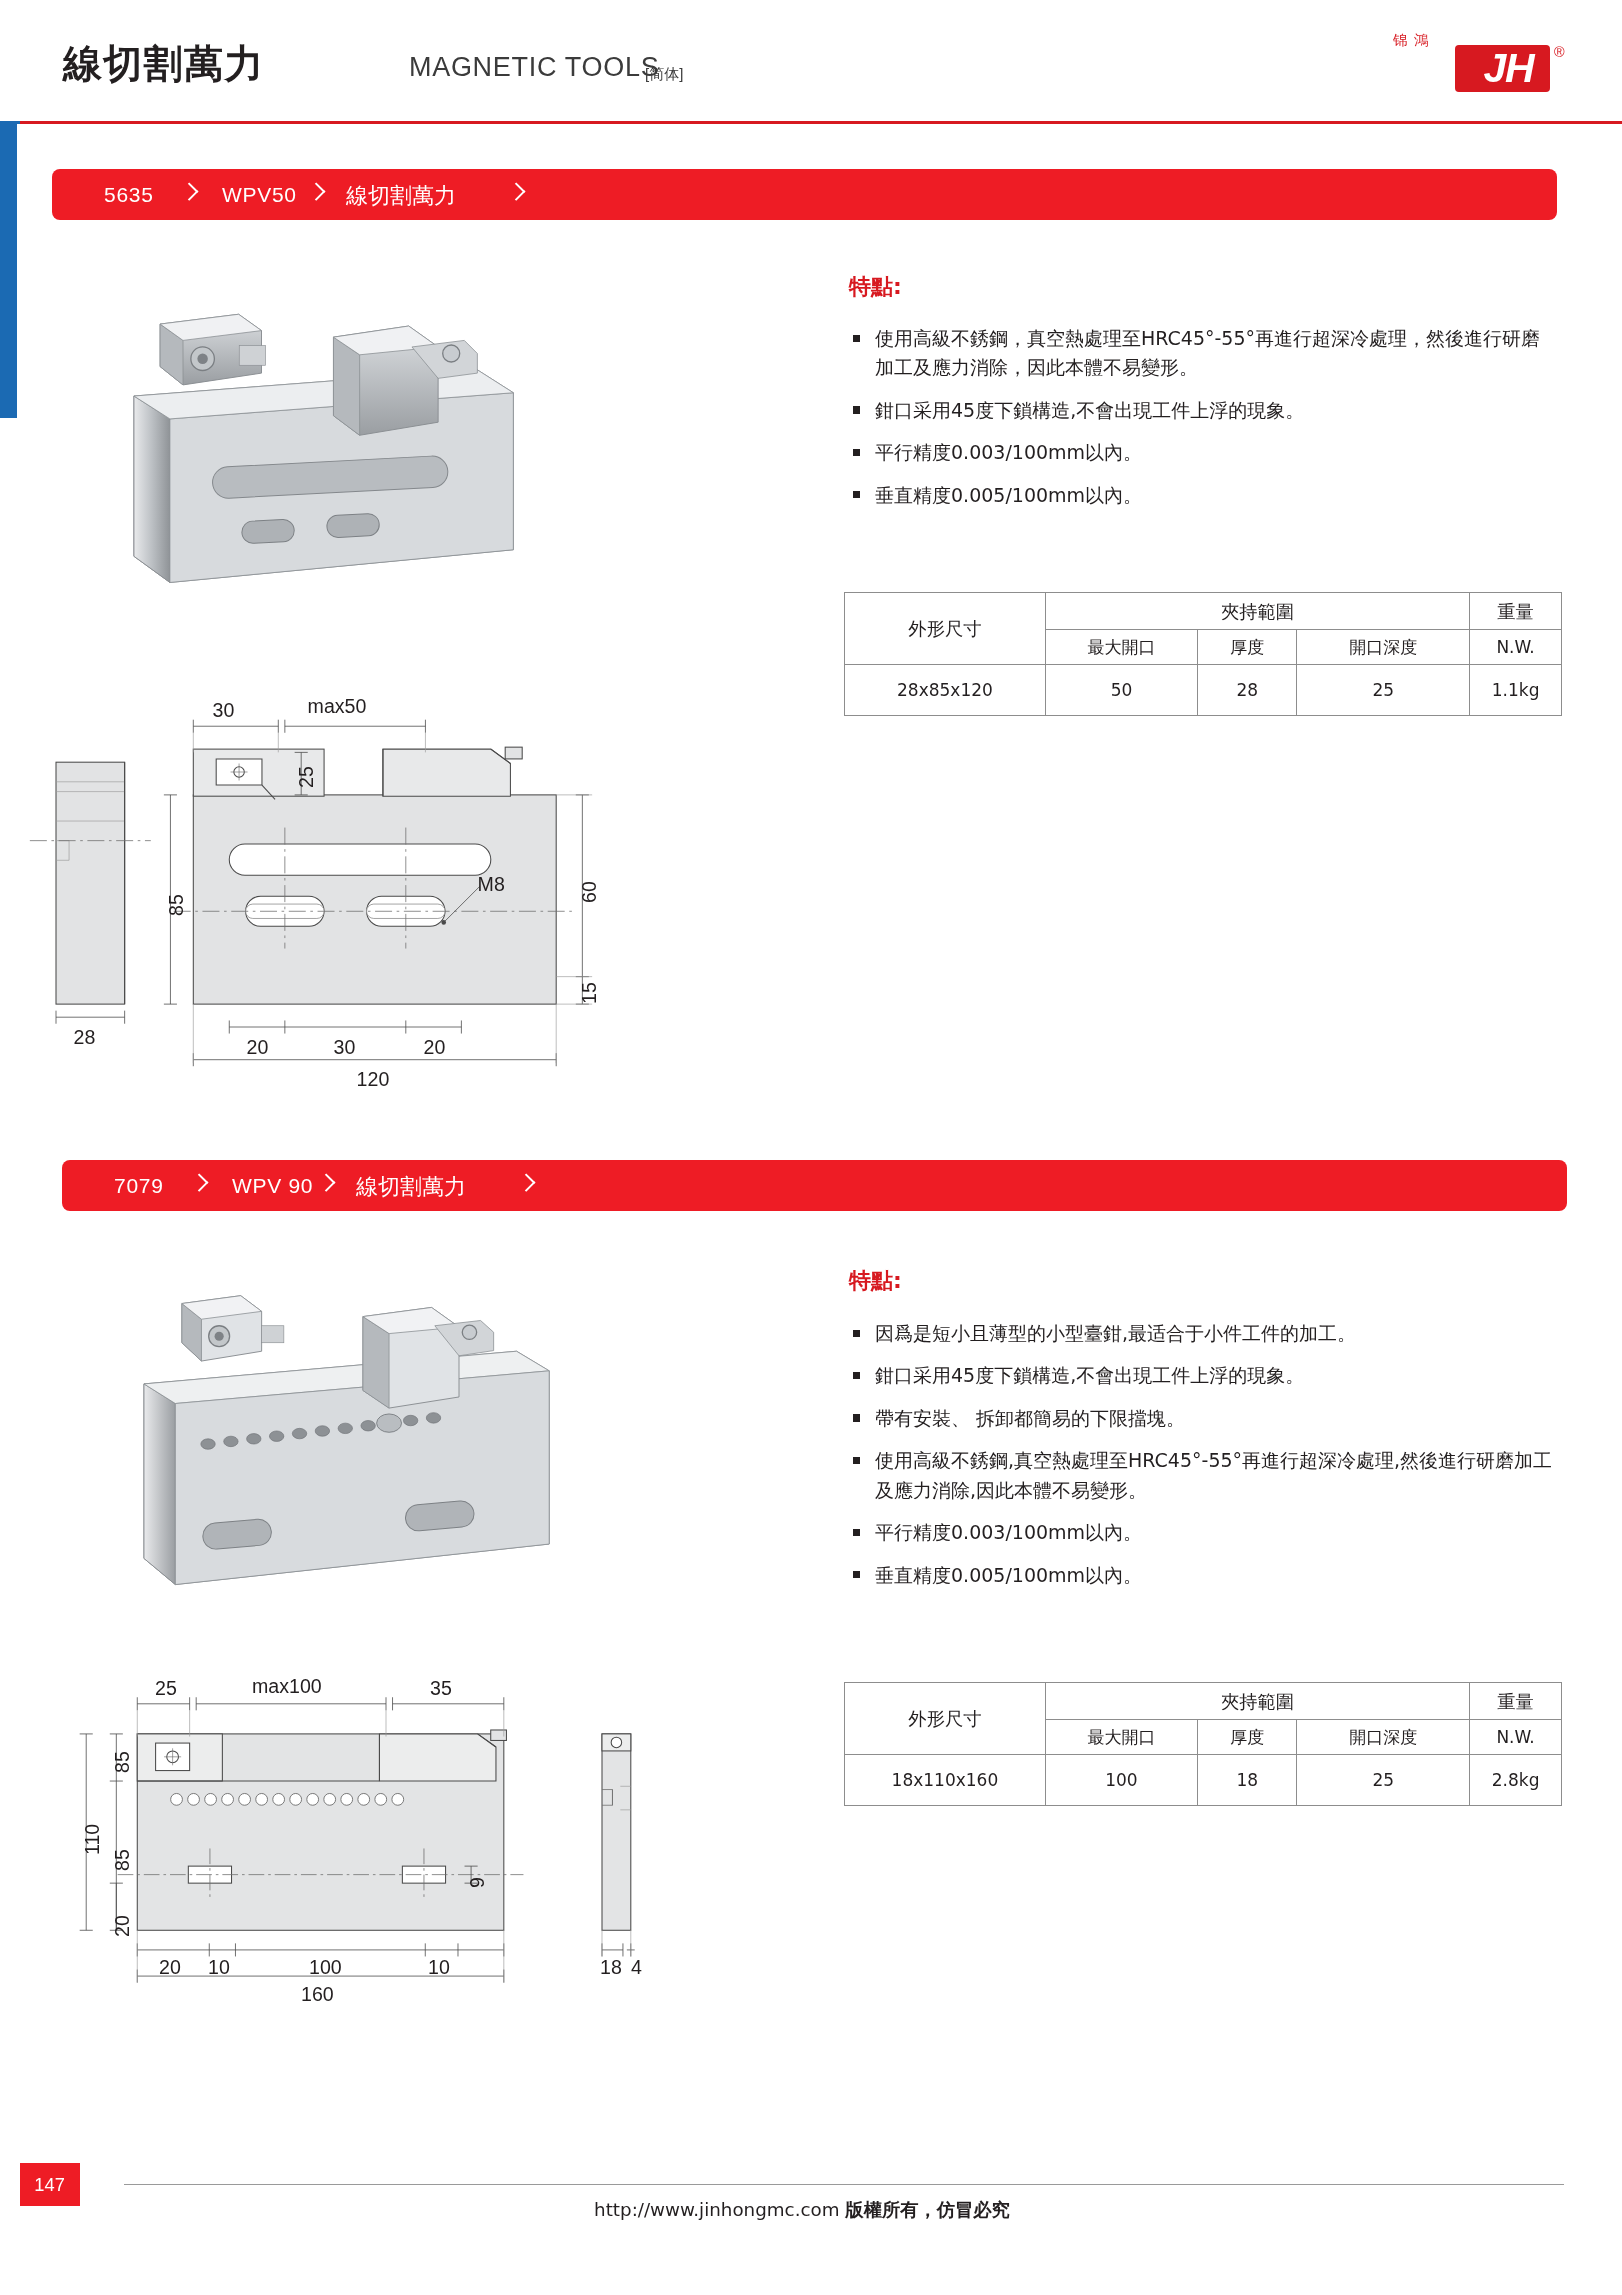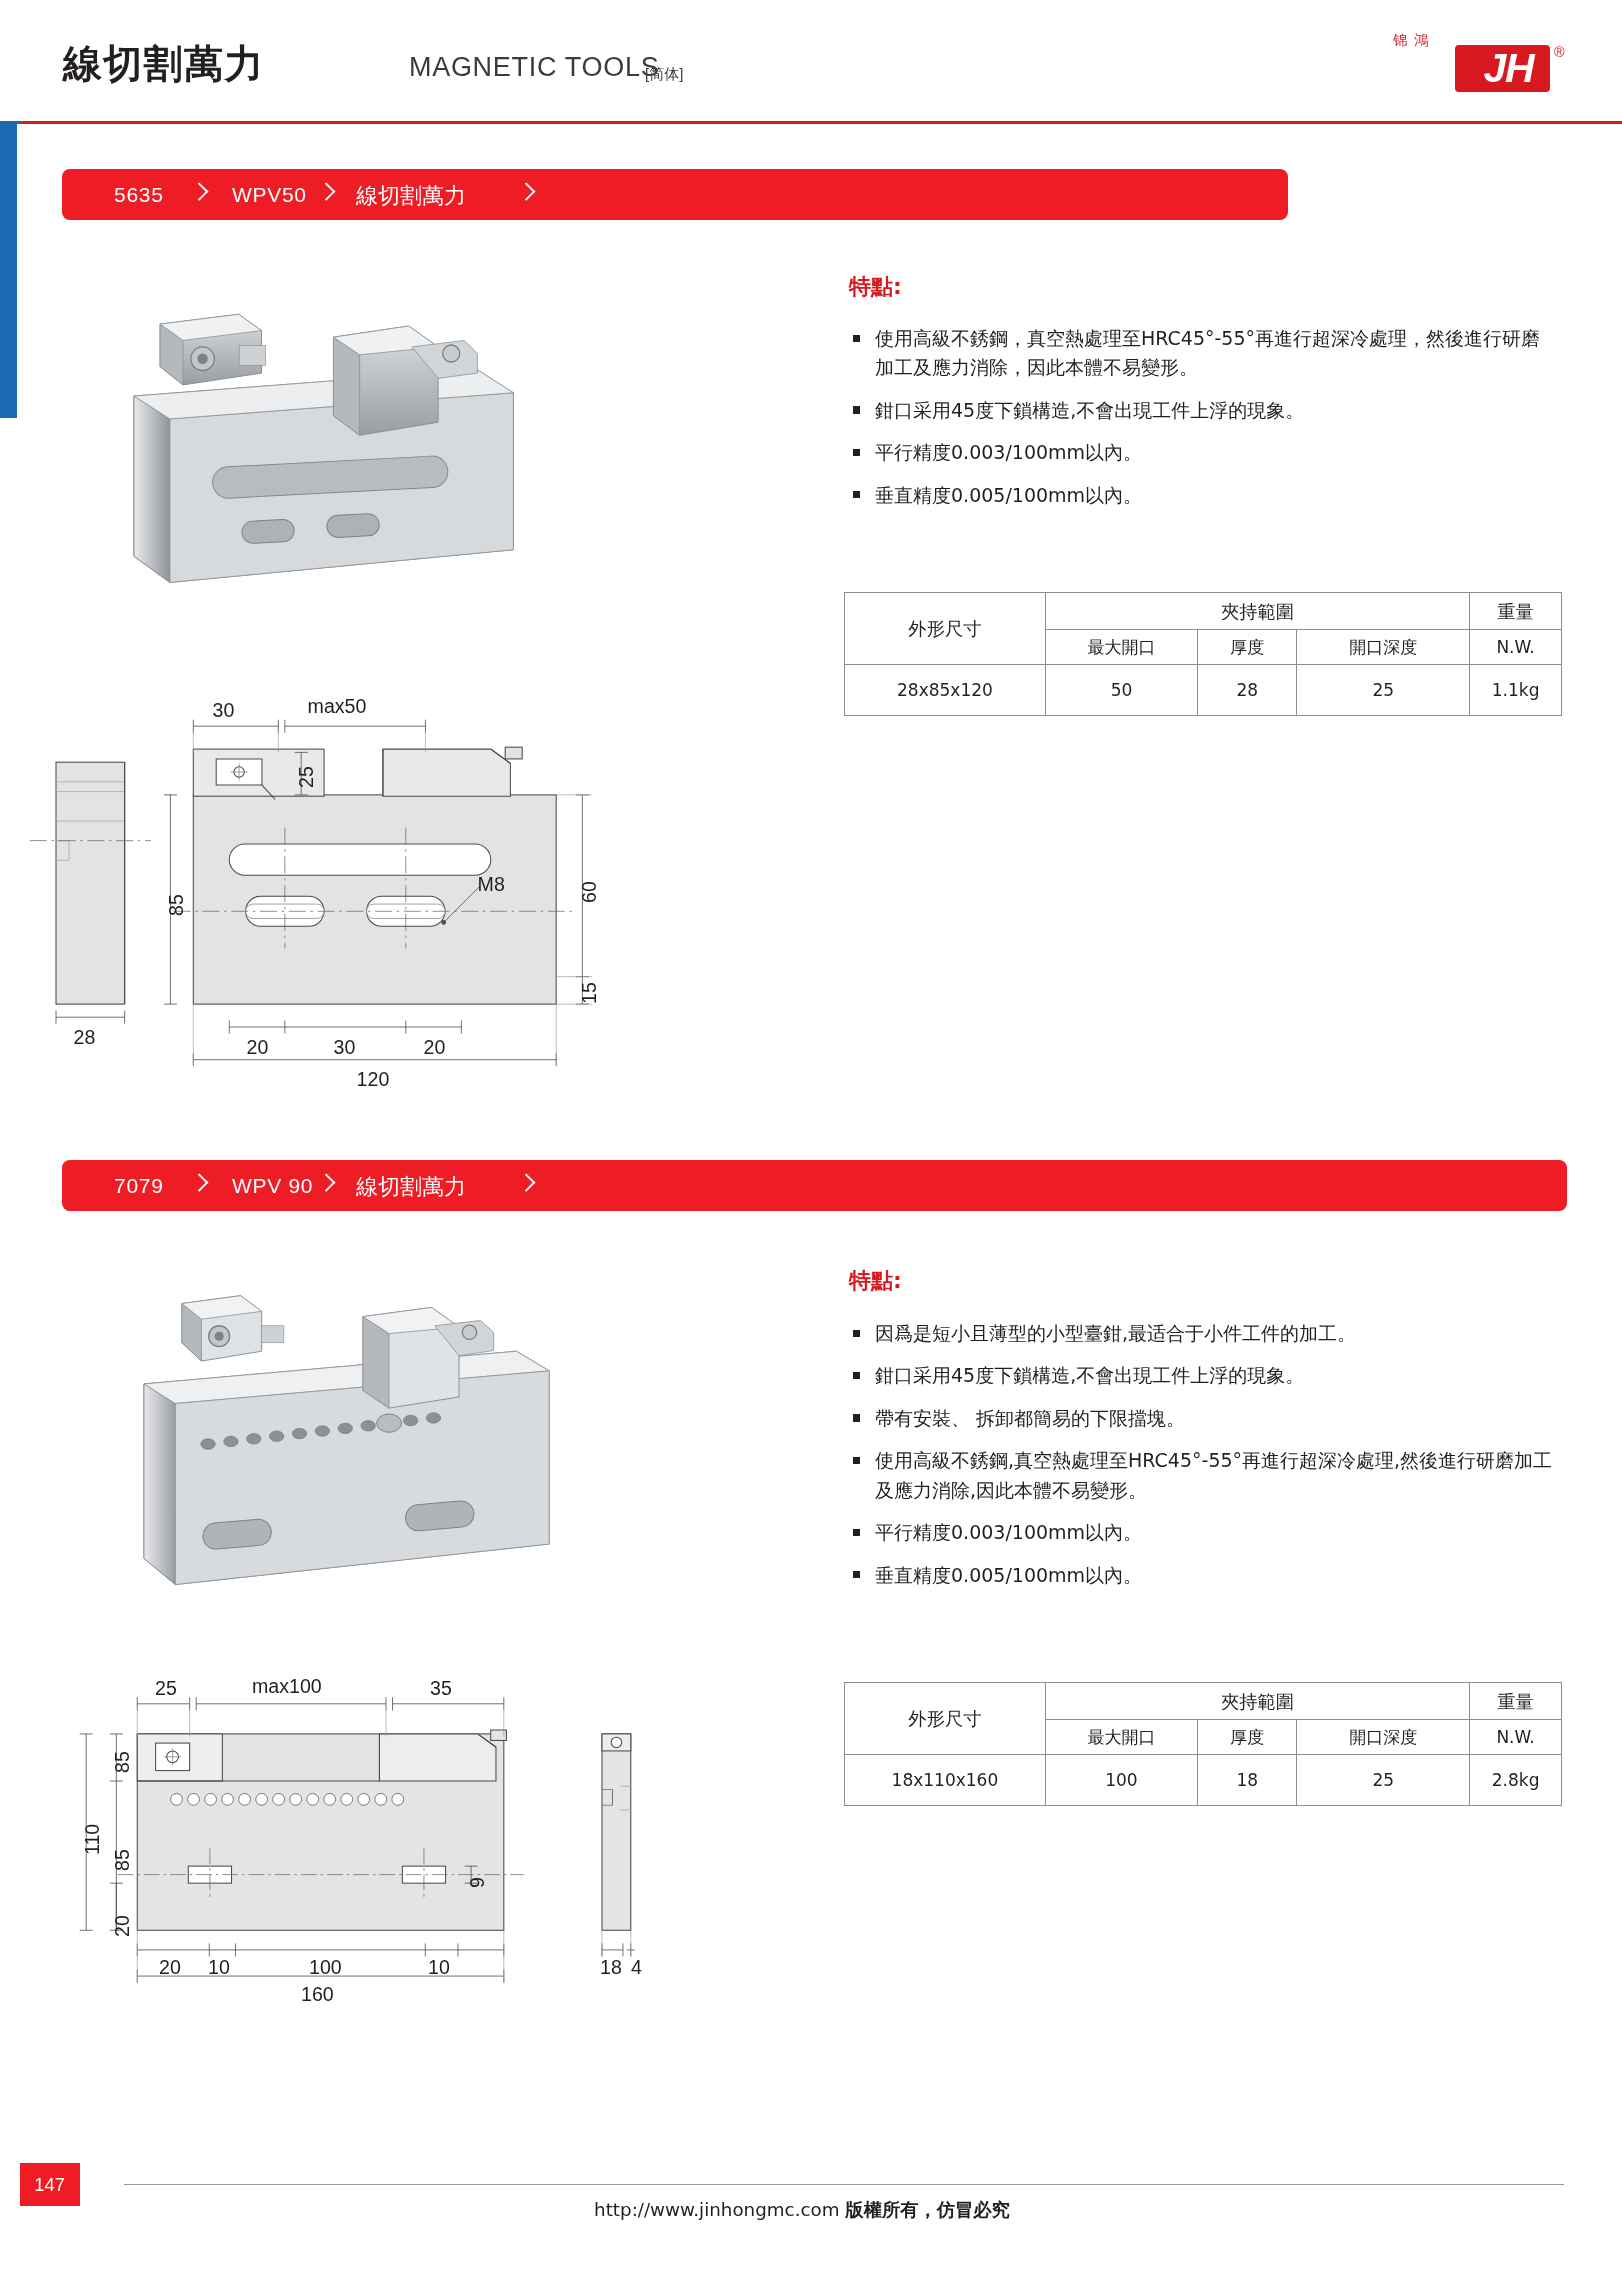--- a/index.html
+++ b/index.html
@@ -237,21 +237,21 @@
   <div class="logo">
     <div class="logo-cn">锦鴻</div>
     <div class="logo-mark">JH</div>
     <div class="logo-reg">®</div>
   </div>
   <div class="header-rule"></div>
   <div class="header-rule-left"></div>
 </div>
 <div class="side-bar-blue"></div>
 
-<div class="band" style="left:62px; top:169px; width:1226px;">
+<div class="band" style="left:52px; top:169px; width:1505px;">
   <div class="band-code">5635</div>
   <div class="chev c1"></div>
   <div class="band-model">WPV50</div>
   <div class="chev c2"></div>
   <div class="band-name">線切割萬力</div>
   <div class="chev c3"></div>
 </div>
 
 <div class="photo" style="left:111px; top:275px; width:458px; height:314px;">
   <svg width="458" height="314" viewBox="0 0 700 480" xmlns="http://www.w3.org/2000/svg">

